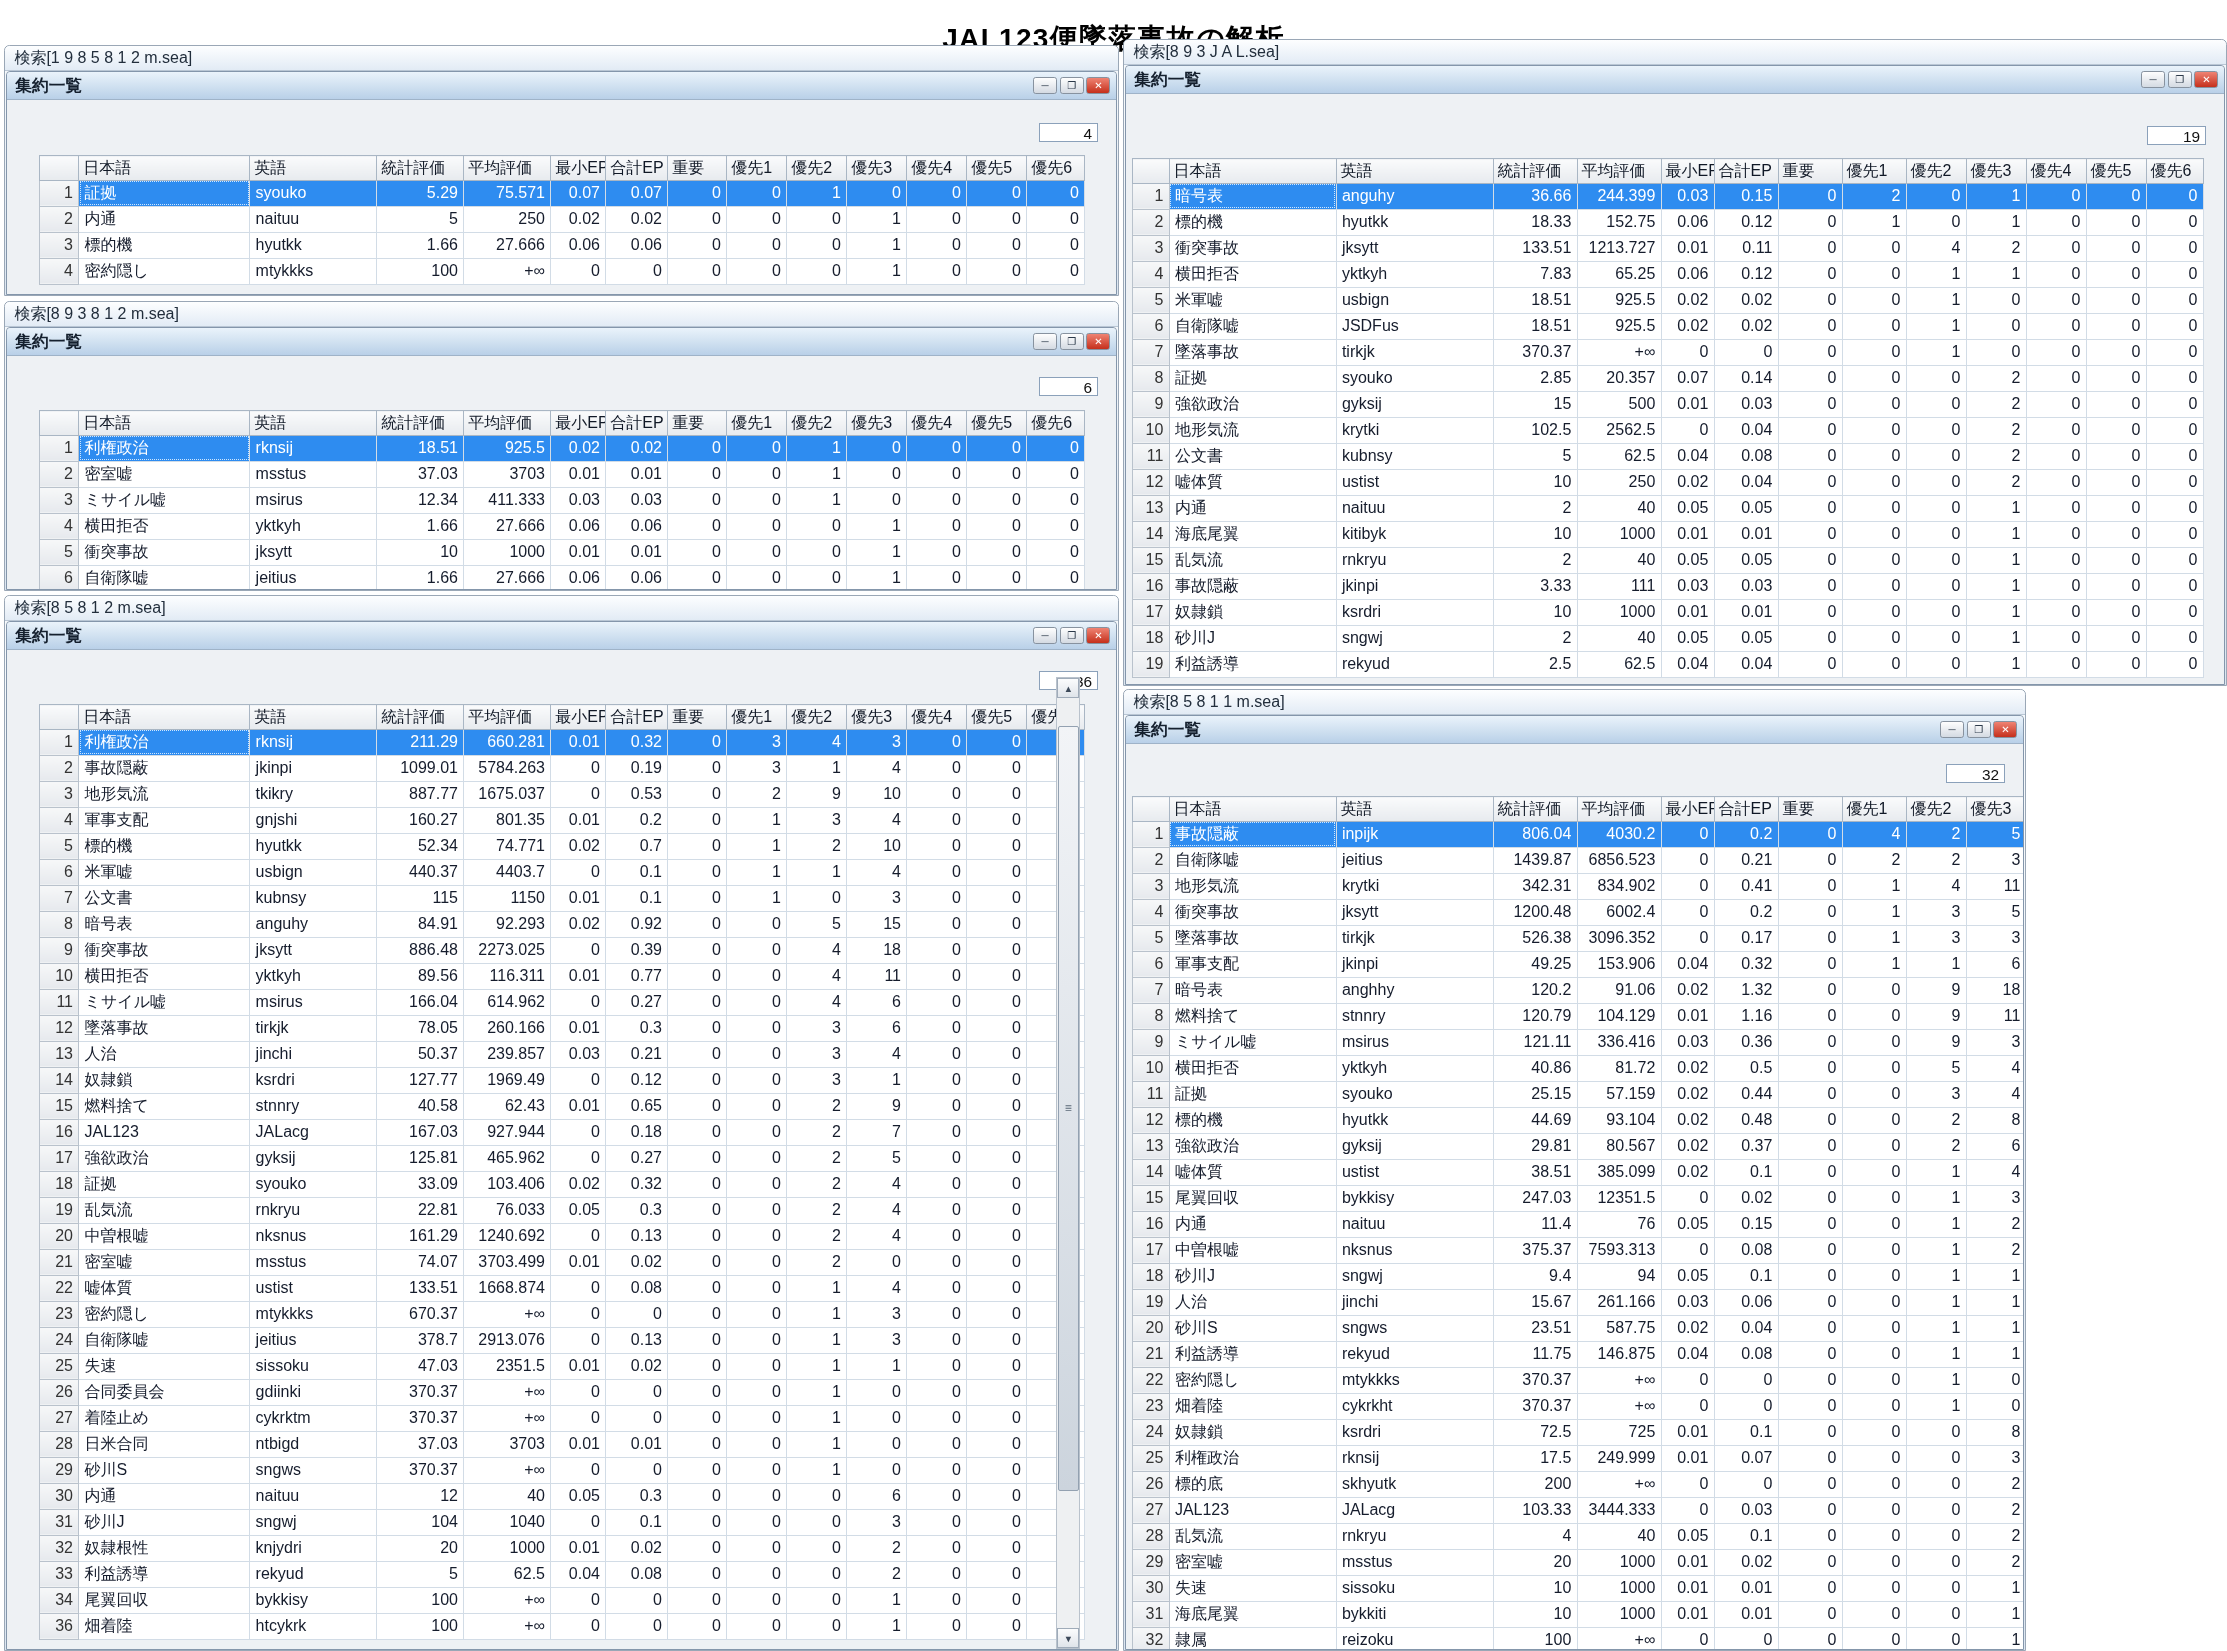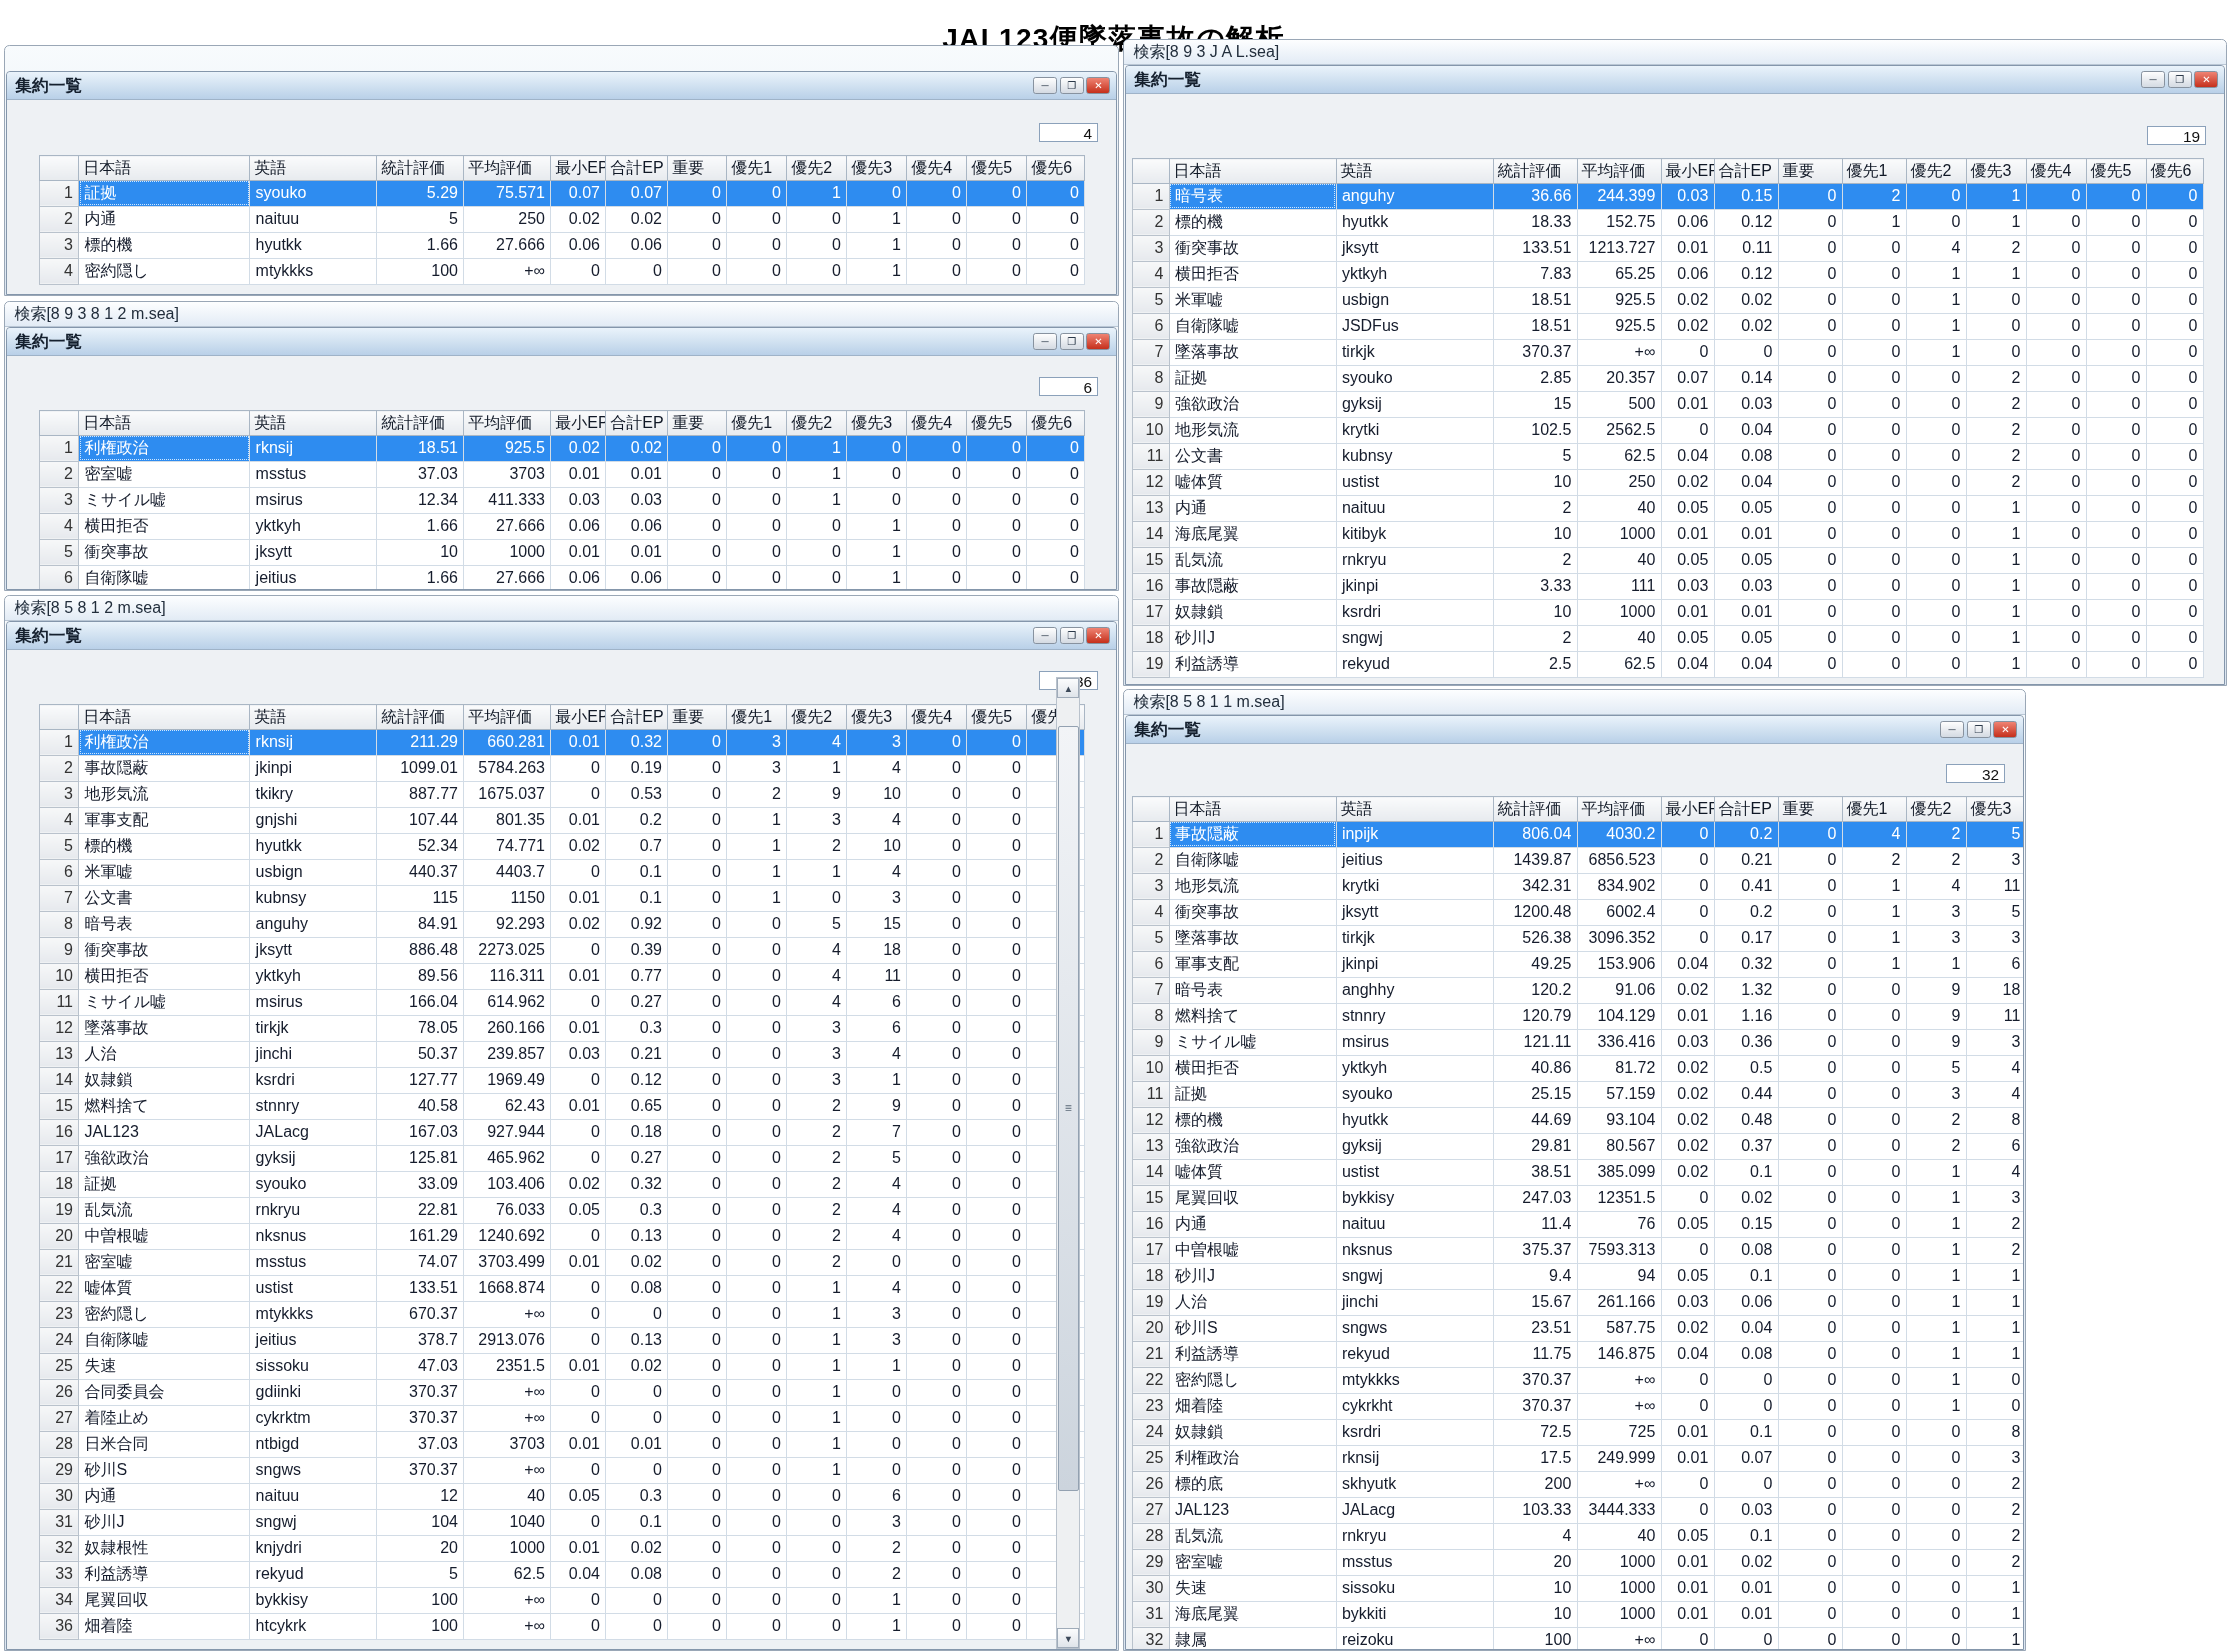--- a/index.html
+++ b/index.html
@@ -49,20 +49,23 @@
        border:0.7px solid #93a1b1;border-radius:2px;}
   .sthumb .grip{position:absolute;top:50%;left:50%;transform:translate(-50%,-55%);
        font-size:12px;color:#5a6878;}
 </style>
 </head>
 <body>
 
 <h1 class="page-title">JAL123便墜落事故の解析</h1>
 <div id="windows-root">
     <div class="window" style="left: 4px; top: 45px; width: 1115px; height: 251px;">
+    <div class="titlebar">
+      <span class="title-text">検索[1 9 8 5 8 1 2 m.sea]</span>
+    </div>
     <div class="panel">
       <div class="panelbar">
         <span class="panel-label">集約一覧</span>
         <span class="winbtns">
           <span class="wbtn min">─</span>
           <span class="wbtn max">❐</span>
           <span class="wbtn close">✕</span>
         </span>
       </div>
       <div class="countbox" style="top: 51px; right: 17.4px;">4</div>
@@ -415,21 +418,21 @@
               <td class="num">9</td>
               <td class="num">10</td>
               <td class="num">0</td>
               <td class="num">0</td>
               <td class="num"></td>
             </tr>
             <tr style="height: 25.4px;">
               <td class="rank">4</td>
               <td class="txt jp">軍事支配</td>
               <td class="txt en">gnjshi</td>
-              <td class="num">107.44</td>
+              <td class="num">160.27</td>
               <td class="num">801.35</td>
               <td class="num">0.01</td>
               <td class="num">0.2</td>
               <td class="num">0</td>
               <td class="num">1</td>
               <td class="num">3</td>
               <td class="num">4</td>
               <td class="num">0</td>
               <td class="num">0</td>
               <td class="num"></td>

